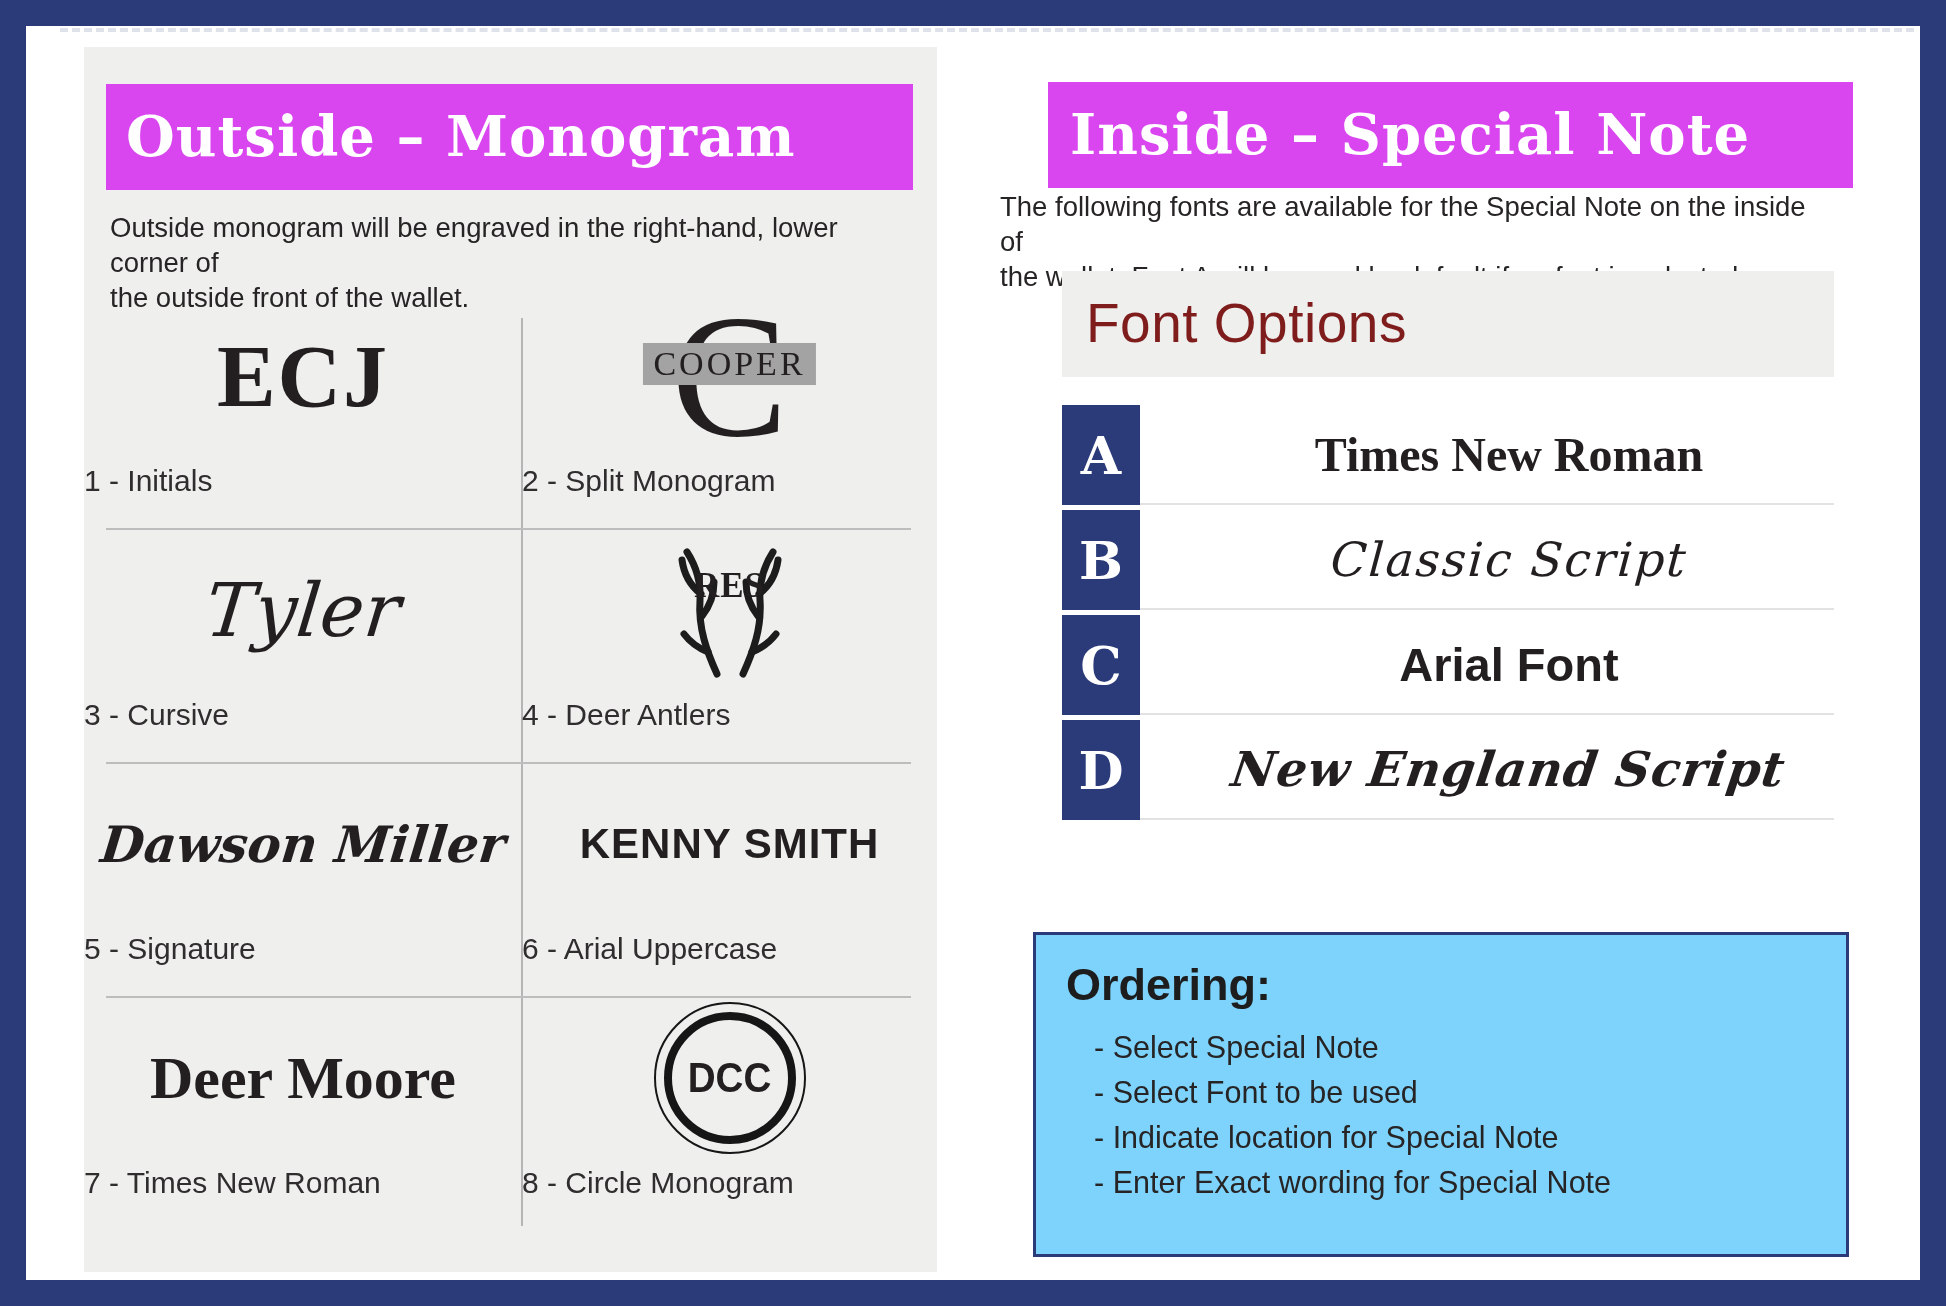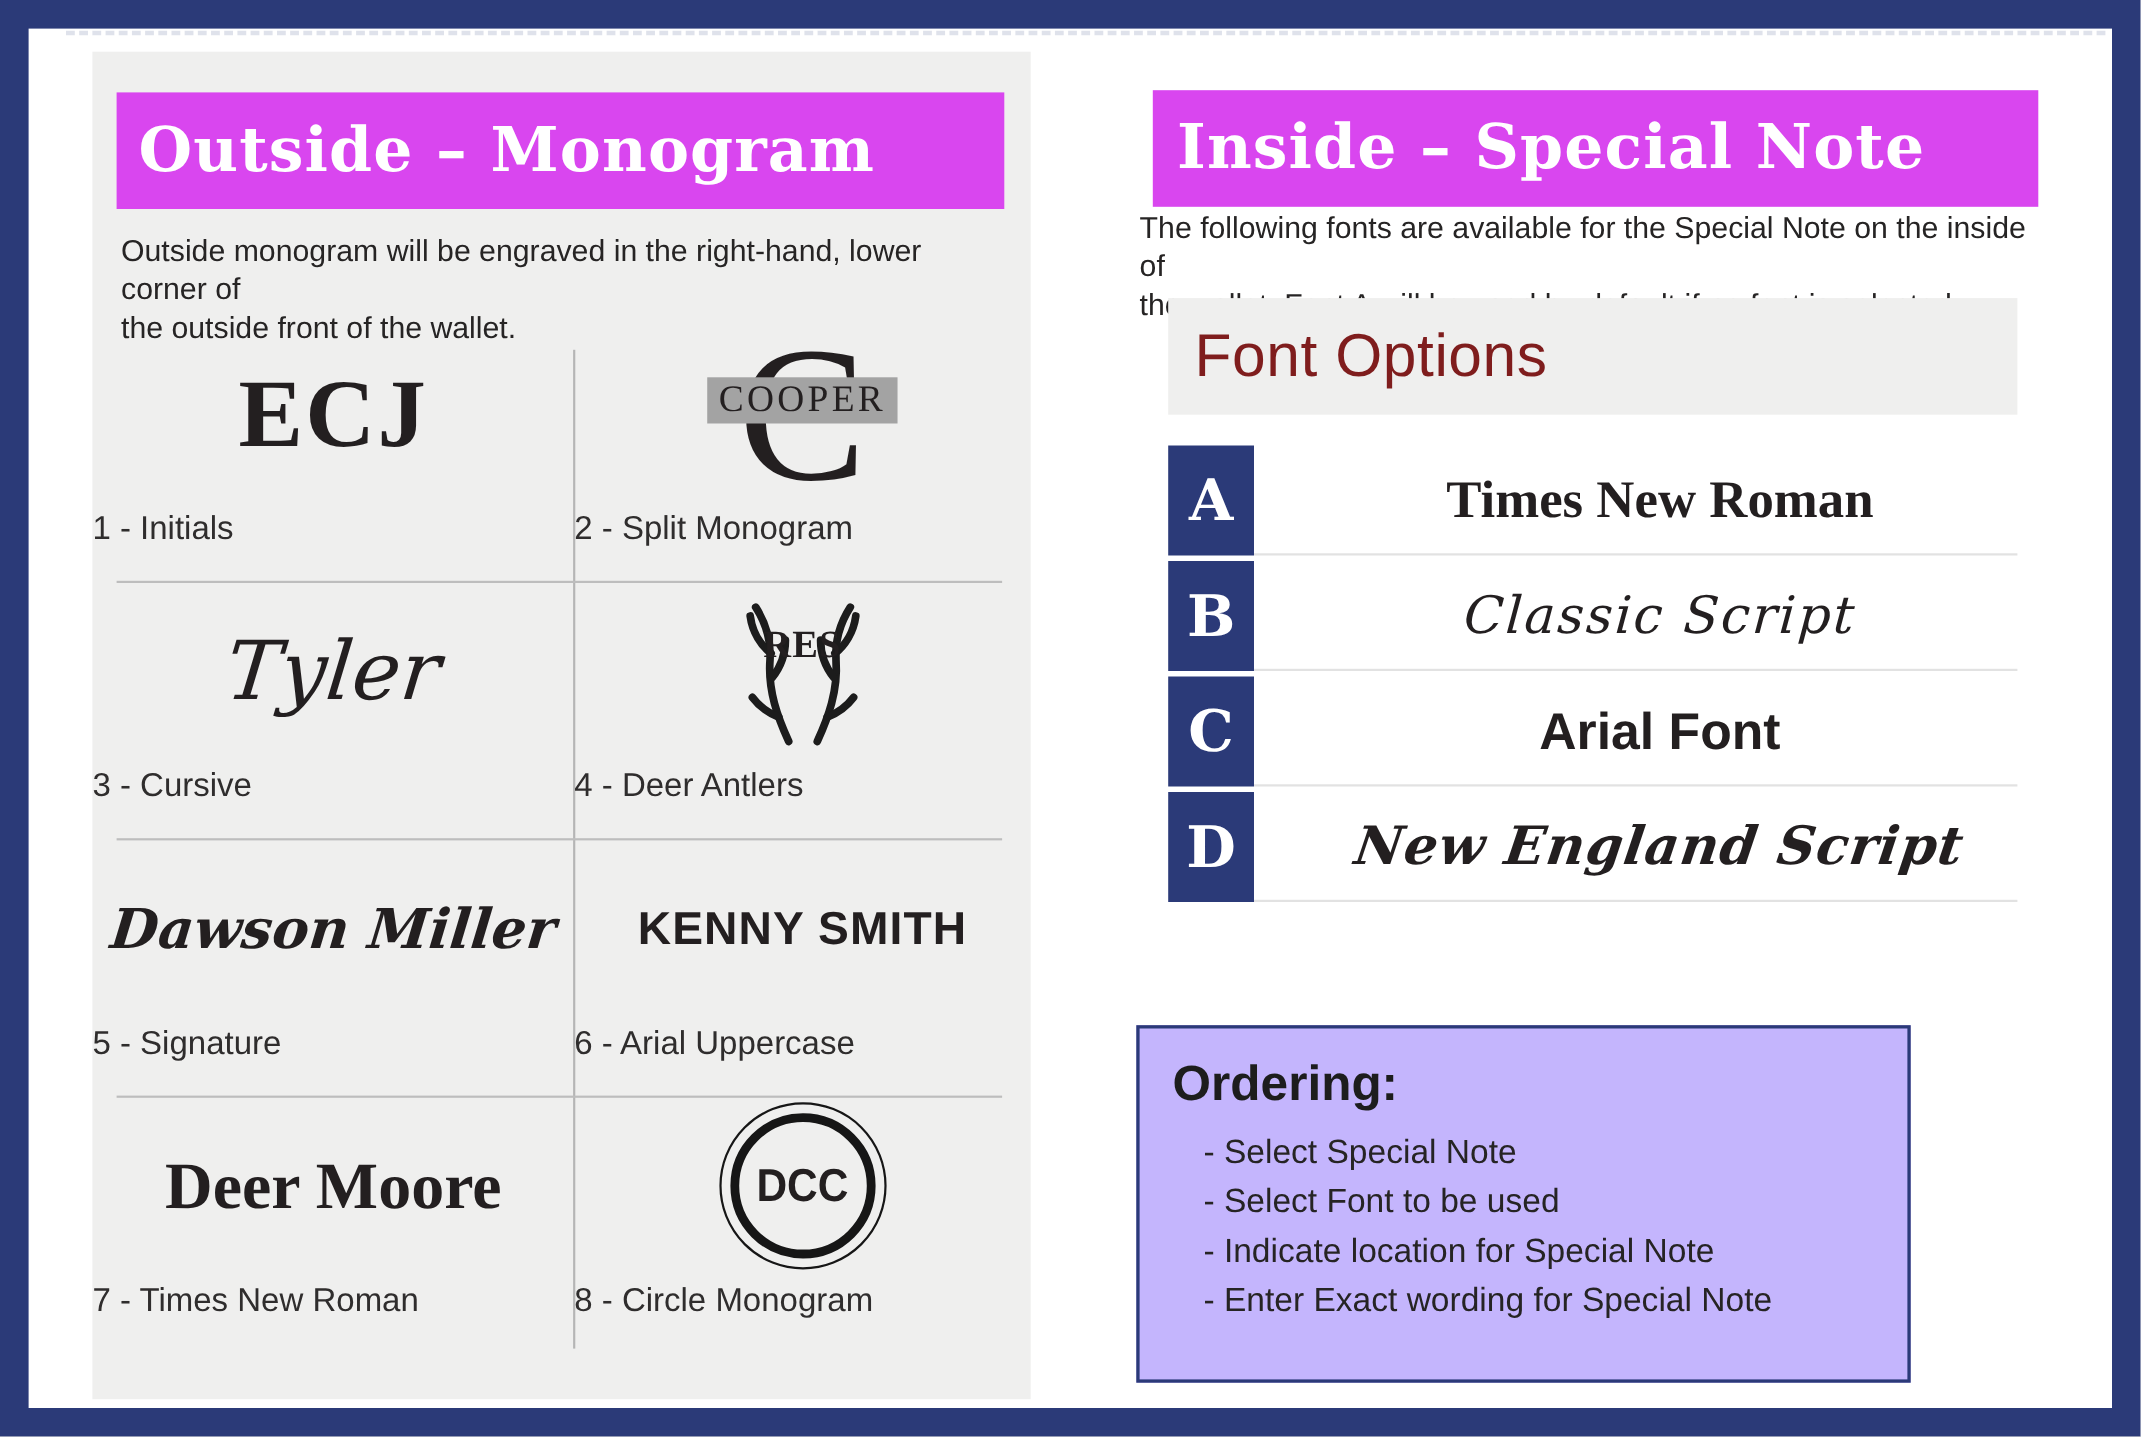--- a/index.html
+++ b/index.html
@@ -44,36 +44,36 @@
   
   .circ-outer{width:152px;height:152px;border:2px solid #161616;border-radius:50%;
     display:flex;align-items:center;justify-content:center;}
   .circ-inner{width:132px;height:132px;border:8px solid #161616;border-radius:50%;
     display:flex;align-items:center;justify-content:center;}
   .circ-text{font-family:"Liberation Sans",sans-serif;font-weight:bold;font-size:42px;
     letter-spacing:0px;transform:scaleX(0.92);}
   
   .hdr-right{position:absolute;left:1022px;top:56px;width:805px;height:106px;
     font-size:56px;line-height:104px;padding-left:22px;letter-spacing:1px;}
-  .desc-right{position:absolute;left:1010px;top:163px;width:820px;}
+  .desc-right{position:absolute;left:974px;top:163px;width:820px;}
   .fo-bar{position:absolute;left:1036px;top:245px;width:772px;height:106px;background:#efefee;}
   .fo-title{font-size:55px;font-weight:normal;color:#7f1d1d;line-height:104px;padding-left:24px;letter-spacing:0.5px;}
   .fo-table{position:absolute;left:1036px;top:379px;width:772px;}
   .fo-row{position:relative;display:flex;height:100px;margin-bottom:5px;}
   .fo-letter{width:78px;height:100px;background:#2b3a78;color:#ffffff;flex:0 0 78px;
     font-family:"DejaVu Serif","Liberation Serif",serif;font-weight:bold;font-size:52px;
     display:flex;align-items:center;justify-content:center;}
   .fo-sample{flex:1;display:flex;align-items:center;justify-content:center;border-bottom:2px solid #e2e2e2;padding-left:44px;}
   .f-times{font-family:"Liberation Serif",serif;font-weight:bold;font-size:48px;}
   .f-classic{font-family:"DejaVu Serif",serif;font-style:italic;font-size:47px;transform:skewX(-4deg);letter-spacing:2px;}
   .f-arial{font-family:"Liberation Sans",sans-serif;font-weight:bold;font-size:47px;}
   .f-nescript{font-family:"DejaVu Serif",serif;font-style:italic;font-weight:bold;font-size:48px;transform:skewX(-8deg);letter-spacing:1px;}
   
-  .order-box{position:absolute;left:1007px;top:906px;width:704px;height:325px;
-    background:#c4b5fd;border:3px solid #2b3a78;padding:24px 0 0 30px;}
+  .order-box{position:absolute;left:1007px;top:906px;width:816px;height:325px;
+    background:#7dd3fc;border:3px solid #2b3a78;padding:24px 0 0 30px;}
   .order-head{font-size:45px;font-weight:bold;color:#1d1d1d;margin-bottom:14px;}
   .order-item{font-size:30.5px;line-height:45px;color:#262424;padding-left:28px;}
 </style>
 </head>
 <body>
 
 <div id="page">
   <div class="artifact-dash"></div>
 
   <div class="panel-left">

